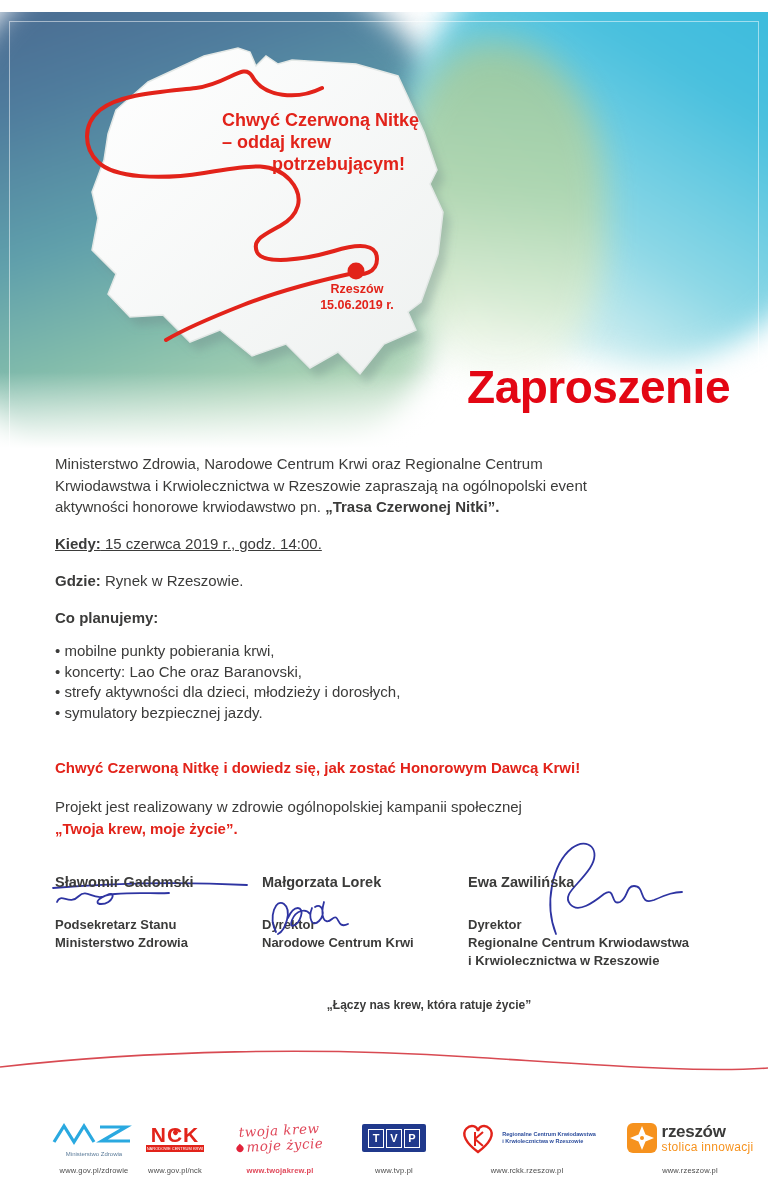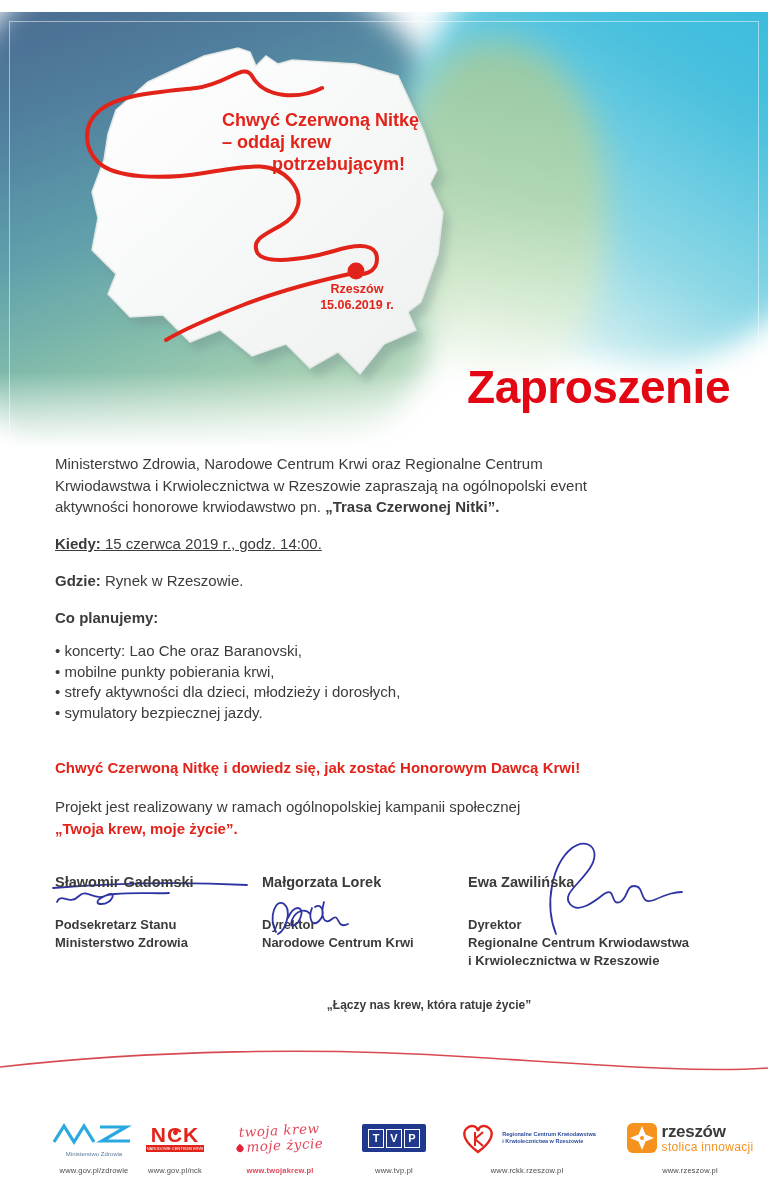--- a/index.html
+++ b/index.html
@@ -141,30 +141,30 @@
     <b>Kiedy:</b><span> 15 czerwca 2019 r., godz. 14:00.</span>
   </div>
 
   <div class="para where">
     <b>Gdzie:</b><span> Rynek w Rzeszowie.</span>
   </div>
 
   <div class="para plans-heading">Co planujemy:</div>
 
   <ul class="para plans">
+    <li>mobilne punkty pobierania krwi,</li>
     <li>koncerty: Lao Che oraz Baranovski,</li>
-    <li>mobilne punkty pobierania krwi,</li>
     <li>strefy aktywności dla dzieci, młodzieży i dorosłych,</li>
     <li>symulatory bezpiecznej jazdy.</li>
   </ul>
 
   <div class="para cta">Chwyć Czerwoną Nitkę i dowiedz się, jak zostać Honorowym Dawcą Krwi!</div>
 
   <div class="para campaign">
-    <div>Projekt jest realizowany w ramach ogólnopolskiej kampanii społecznej</div>
+    <div>Projekt jest realizowany w zdrowie ogólnopolskiej kampanii społecznej</div>
     <div class="camp-name">„Twoja krew, moje życie”.</div>
   </div>
 
   <div class="sig-col col1">
     <svg class="sig-svg" style="left:-4px;top:4px;" width="200" height="34">
       <path d="M2 10 C 50 6 120 3 196 7"></path>
       <path d="M6 24 C 10 14 18 28 28 18 C 36 10 44 24 56 17 C 66 12 62 26 50 26 C 42 26 48 17 64 16 C 88 14 104 16 118 15"></path>
     </svg>
     <div class="name">Sławomir Gadomski</div>
     <div class="roles">

